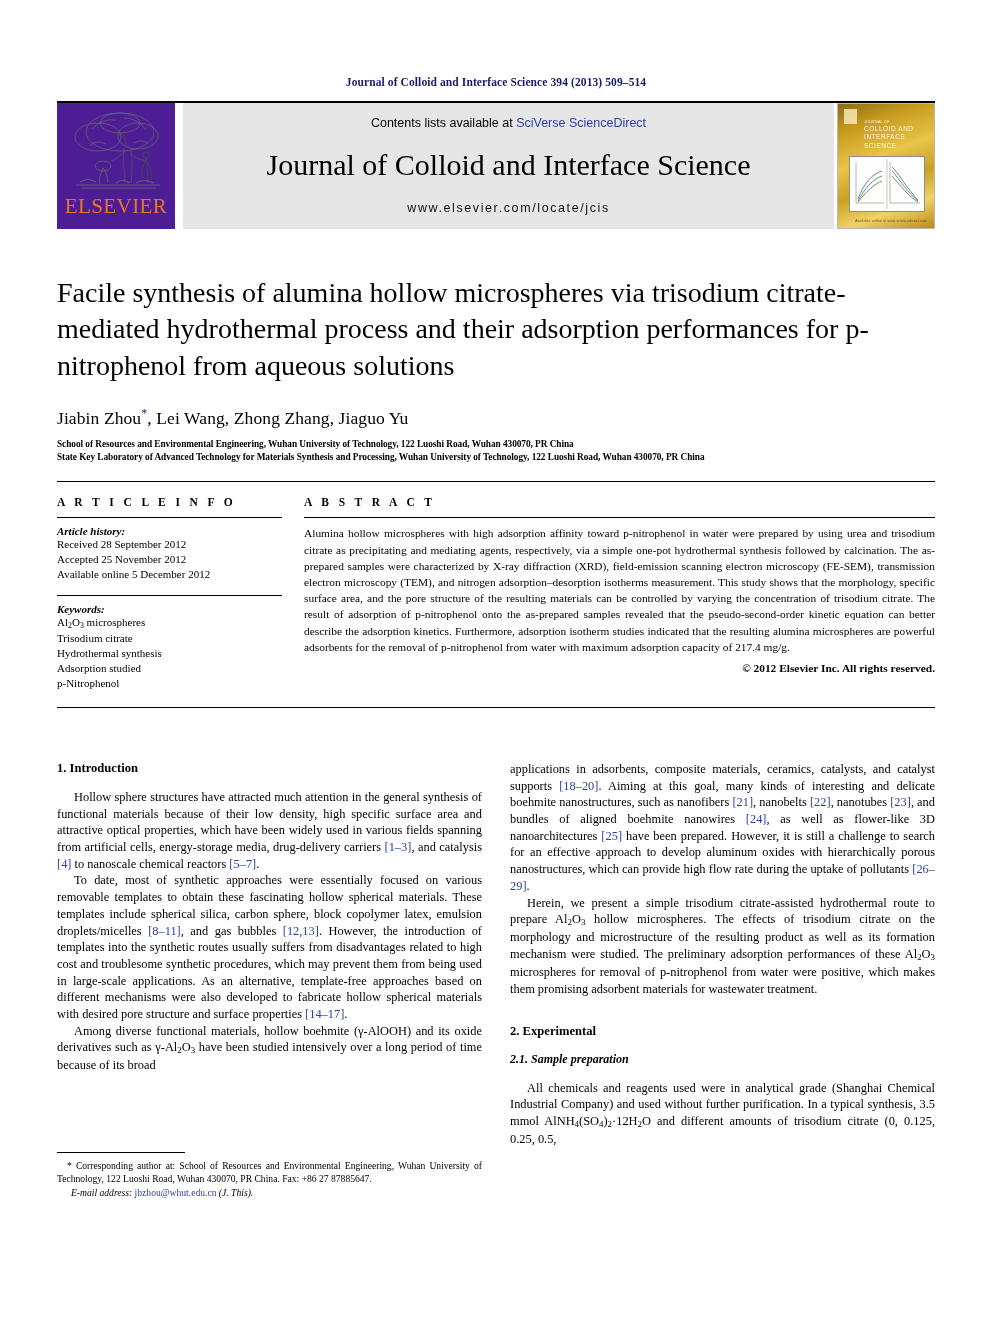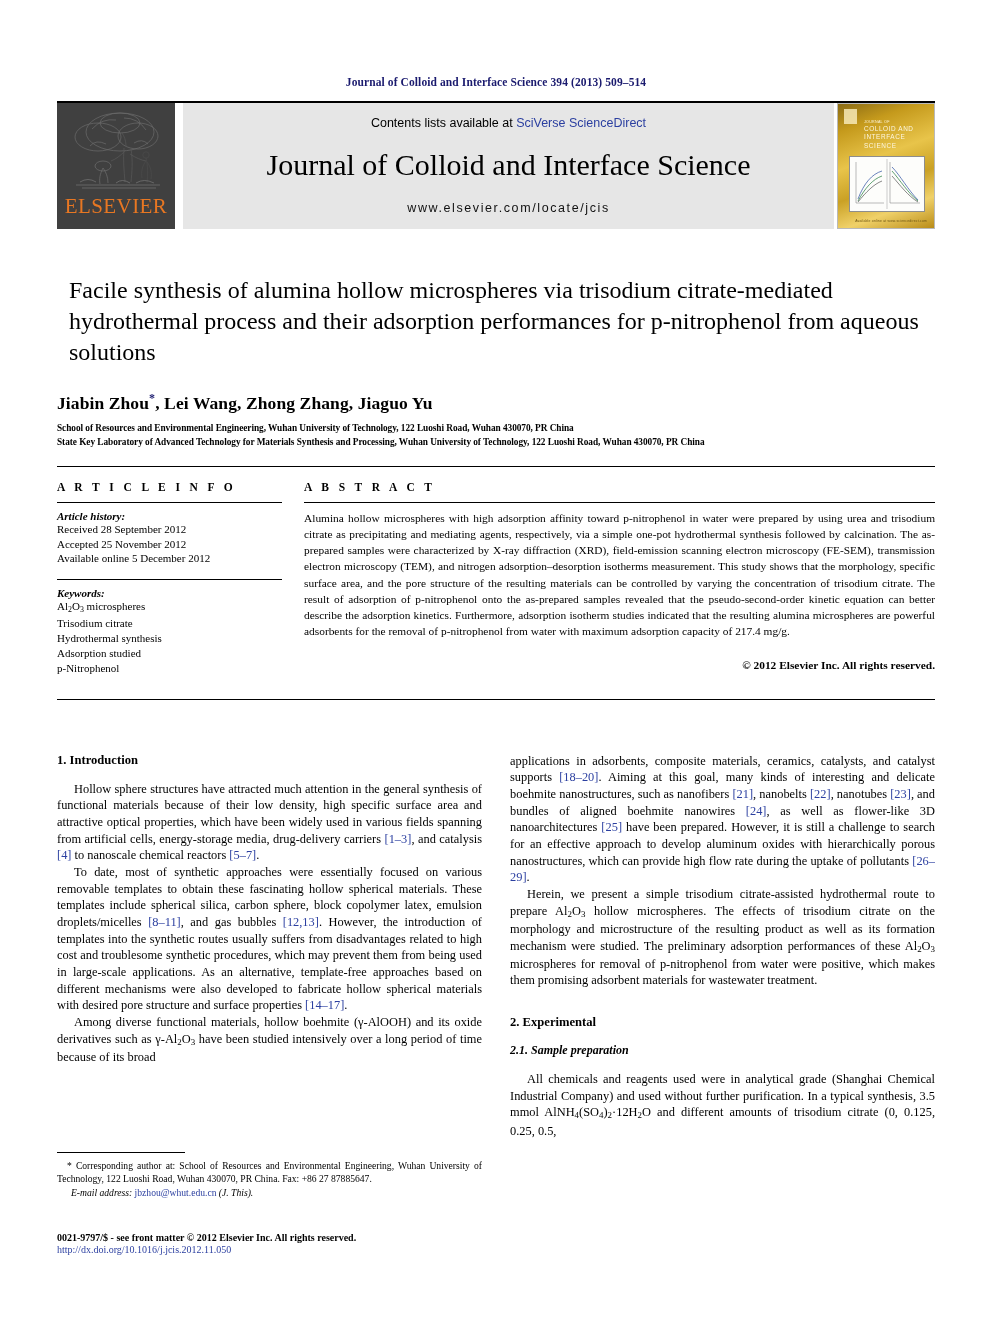--- a/index.html
+++ b/index.html
@@ -42,21 +42,21 @@
     position: relative;
   }
   .elsevier-logo {
     width: 118px;
     flex: 0 0 118px;
     display: flex;
     flex-direction: column;
     align-items: center;
     justify-content: flex-start;
     padding-top: 3px;
-    background: #404040;
+    background: #4c1d95;
   }
   .tree-svg { display:block; }
   .elsevier-word {
     font-family: "Liberation Serif", serif;
     font-size: 21px;
     letter-spacing: 0.4px;
     color: #E87722;
     line-height: 1;
     margin-top: -2px;
   }
@@ -124,32 +124,31 @@
     font-family:"Liberation Sans", sans-serif;
     font-size:3.4px; color:#6b5210; letter-spacing:.2px;
   }
 
   
   .content {
     margin: 0 57px;
   }
   .title-block { padding-top: 46px; }
   .paper-title {
-    font-size: 24px;
+    font-size: 28px;
     line-height: 1.30;
     font-weight: normal;
-    margin: 0 0 22px 12px;
+    margin: 0 0 22px 0;
     color: #000;
     max-width: 860px;
   }
   .authors {
     font-size: 17.5px;
     margin: 8px 0 9px 0;
     letter-spacing: 0.1px;
-    font-weight: bold;
   }
   .authors .star { color: #1a1a6e; font-size: 12px; vertical-align: super; }
   .affil {
     font-size: 9.3px;
     font-weight: bold;
     line-height: 1.42;
     color: #000;
     letter-spacing: -0.05px;
   }
 
@@ -176,21 +175,21 @@
   .kw-line { font-size: 11px; line-height: 1.36; margin: 0; }
   .abs-body {
     font-size: 11.4px;
     line-height: 1.42;
     text-align: justify;
     margin: 0;
   }
   .abs-copy {
     font-size: 11.4px;
     text-align: right;
-    margin-top: 20px;
+    margin-top: 7px;
     font-weight: bold;
   }
 
   
   .body-wrap {
     margin-top: 16px;
     border-top: 1px solid #000;
     padding-top: 17px;
     display: flex;
     gap: 28px;
@@ -391,18 +390,14 @@
       </div>
     </div>
   </div>
 
   <div class="footnote-box">
     <div class="fn-rule"></div>
     <p class="fn-text">* Corresponding author at: School of Resources and Environmental Engineering, Wuhan University of Technology, 122 Luoshi Road, Wuhan 430070, PR China. Fax: +86 27 87885647.</p>
     <p class="fn-email"><span class="lbl">E-mail address:</span> <a href="#">jbzhou@whut.edu.cn</a><span> (J. This).</span></p>
   </div>
 
-  <div class="footer-box">
-    <p class="footer-line1">0021-9797/$ - see front matter © 2012 Elsevier Inc. All rights reserved.</p>
-    <p class="footer-doi">http://dx.doi.org/10.1016/j.jcis.2012.11.050</p>
-  </div>
 
 </div>
 
 </body></html>

